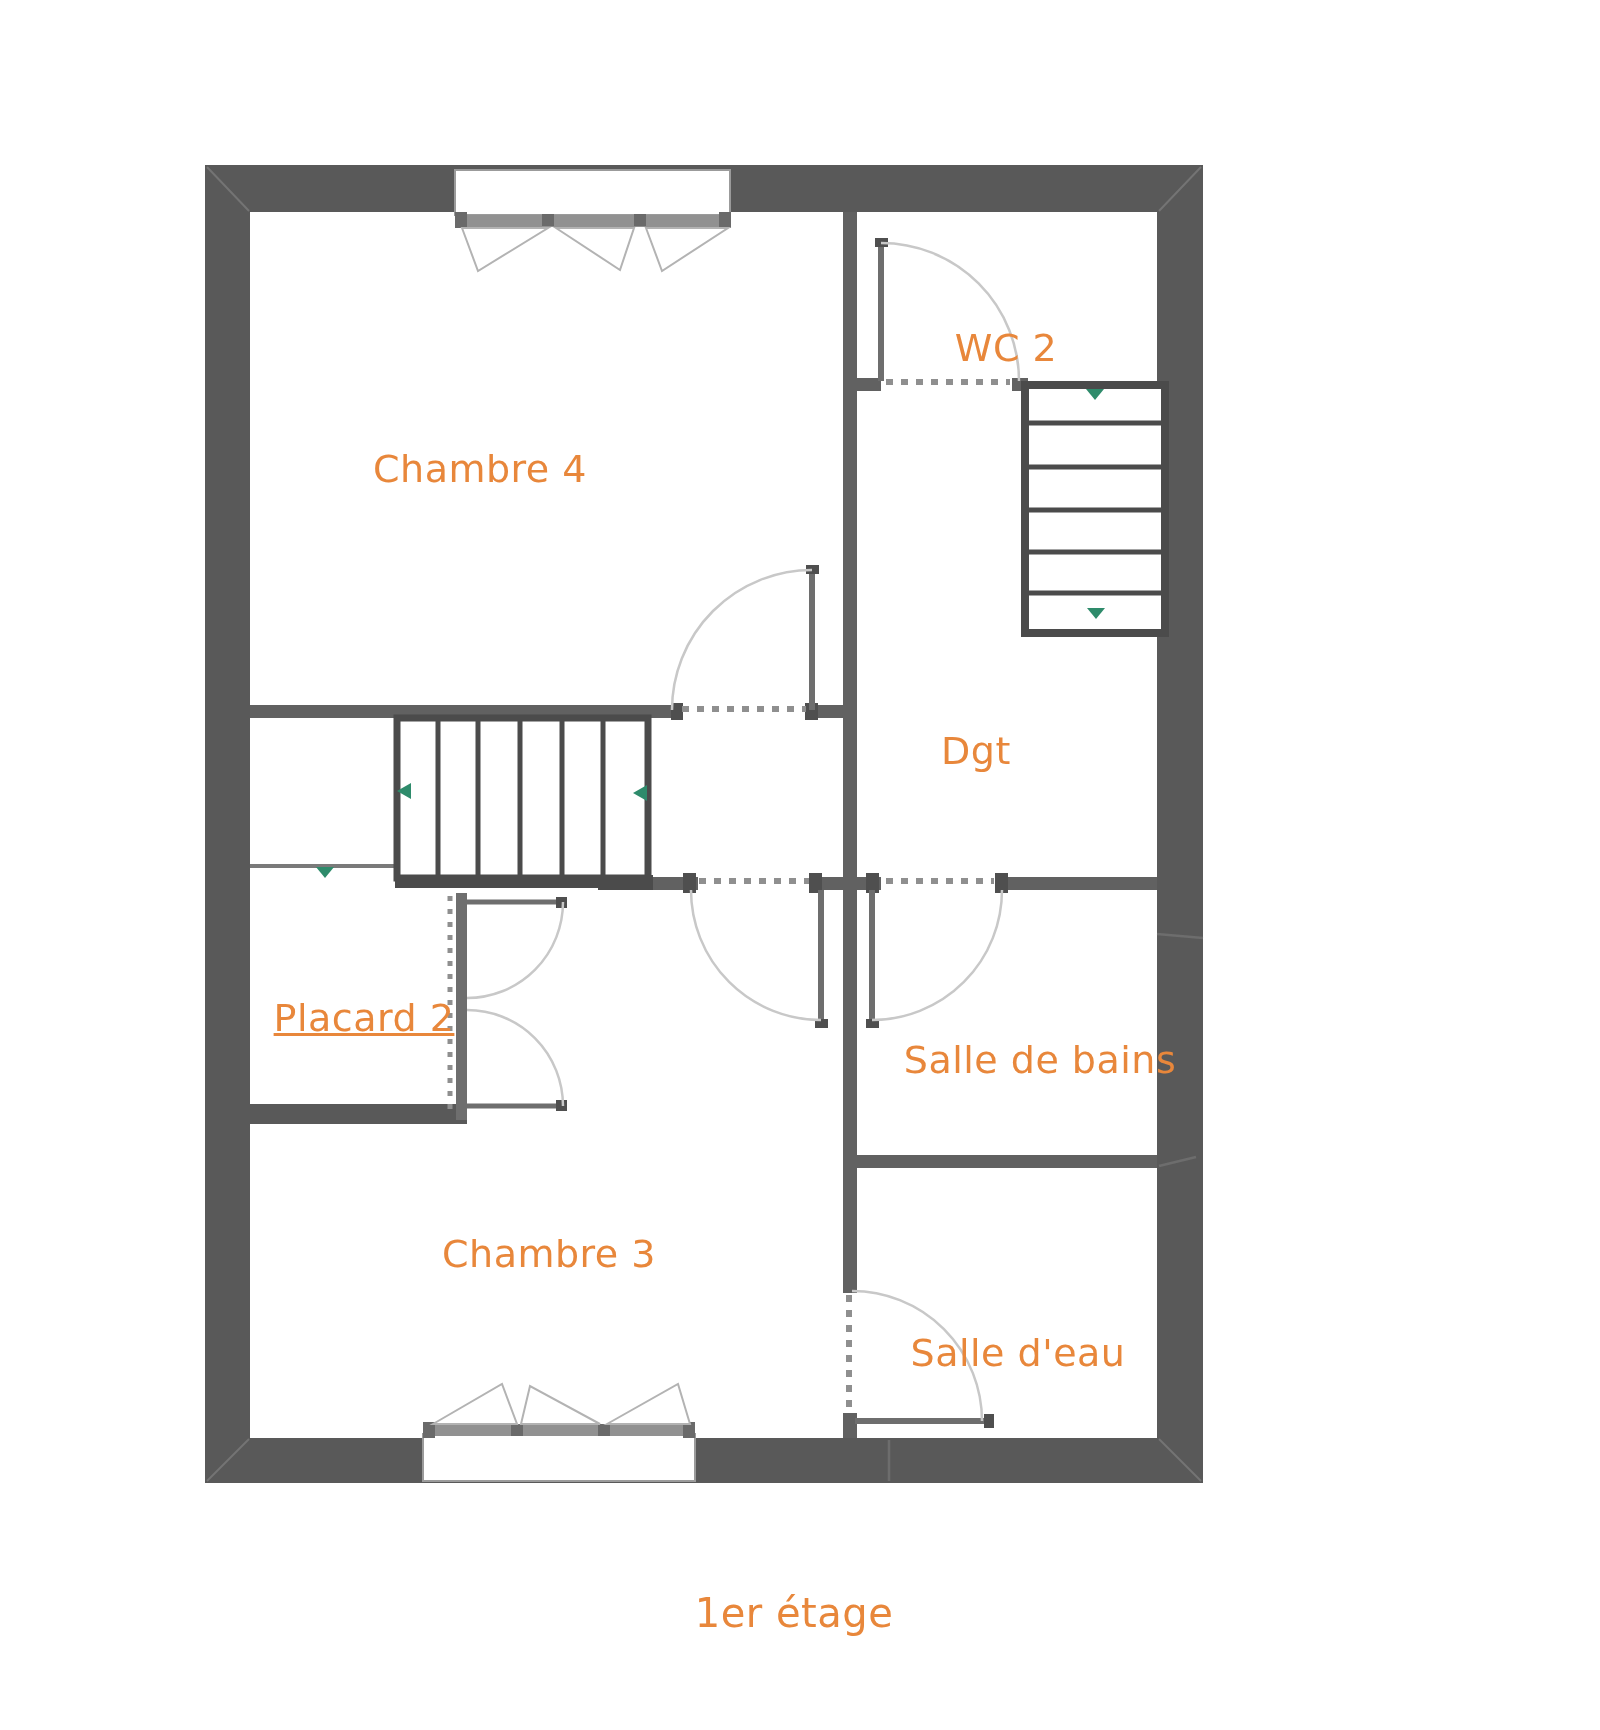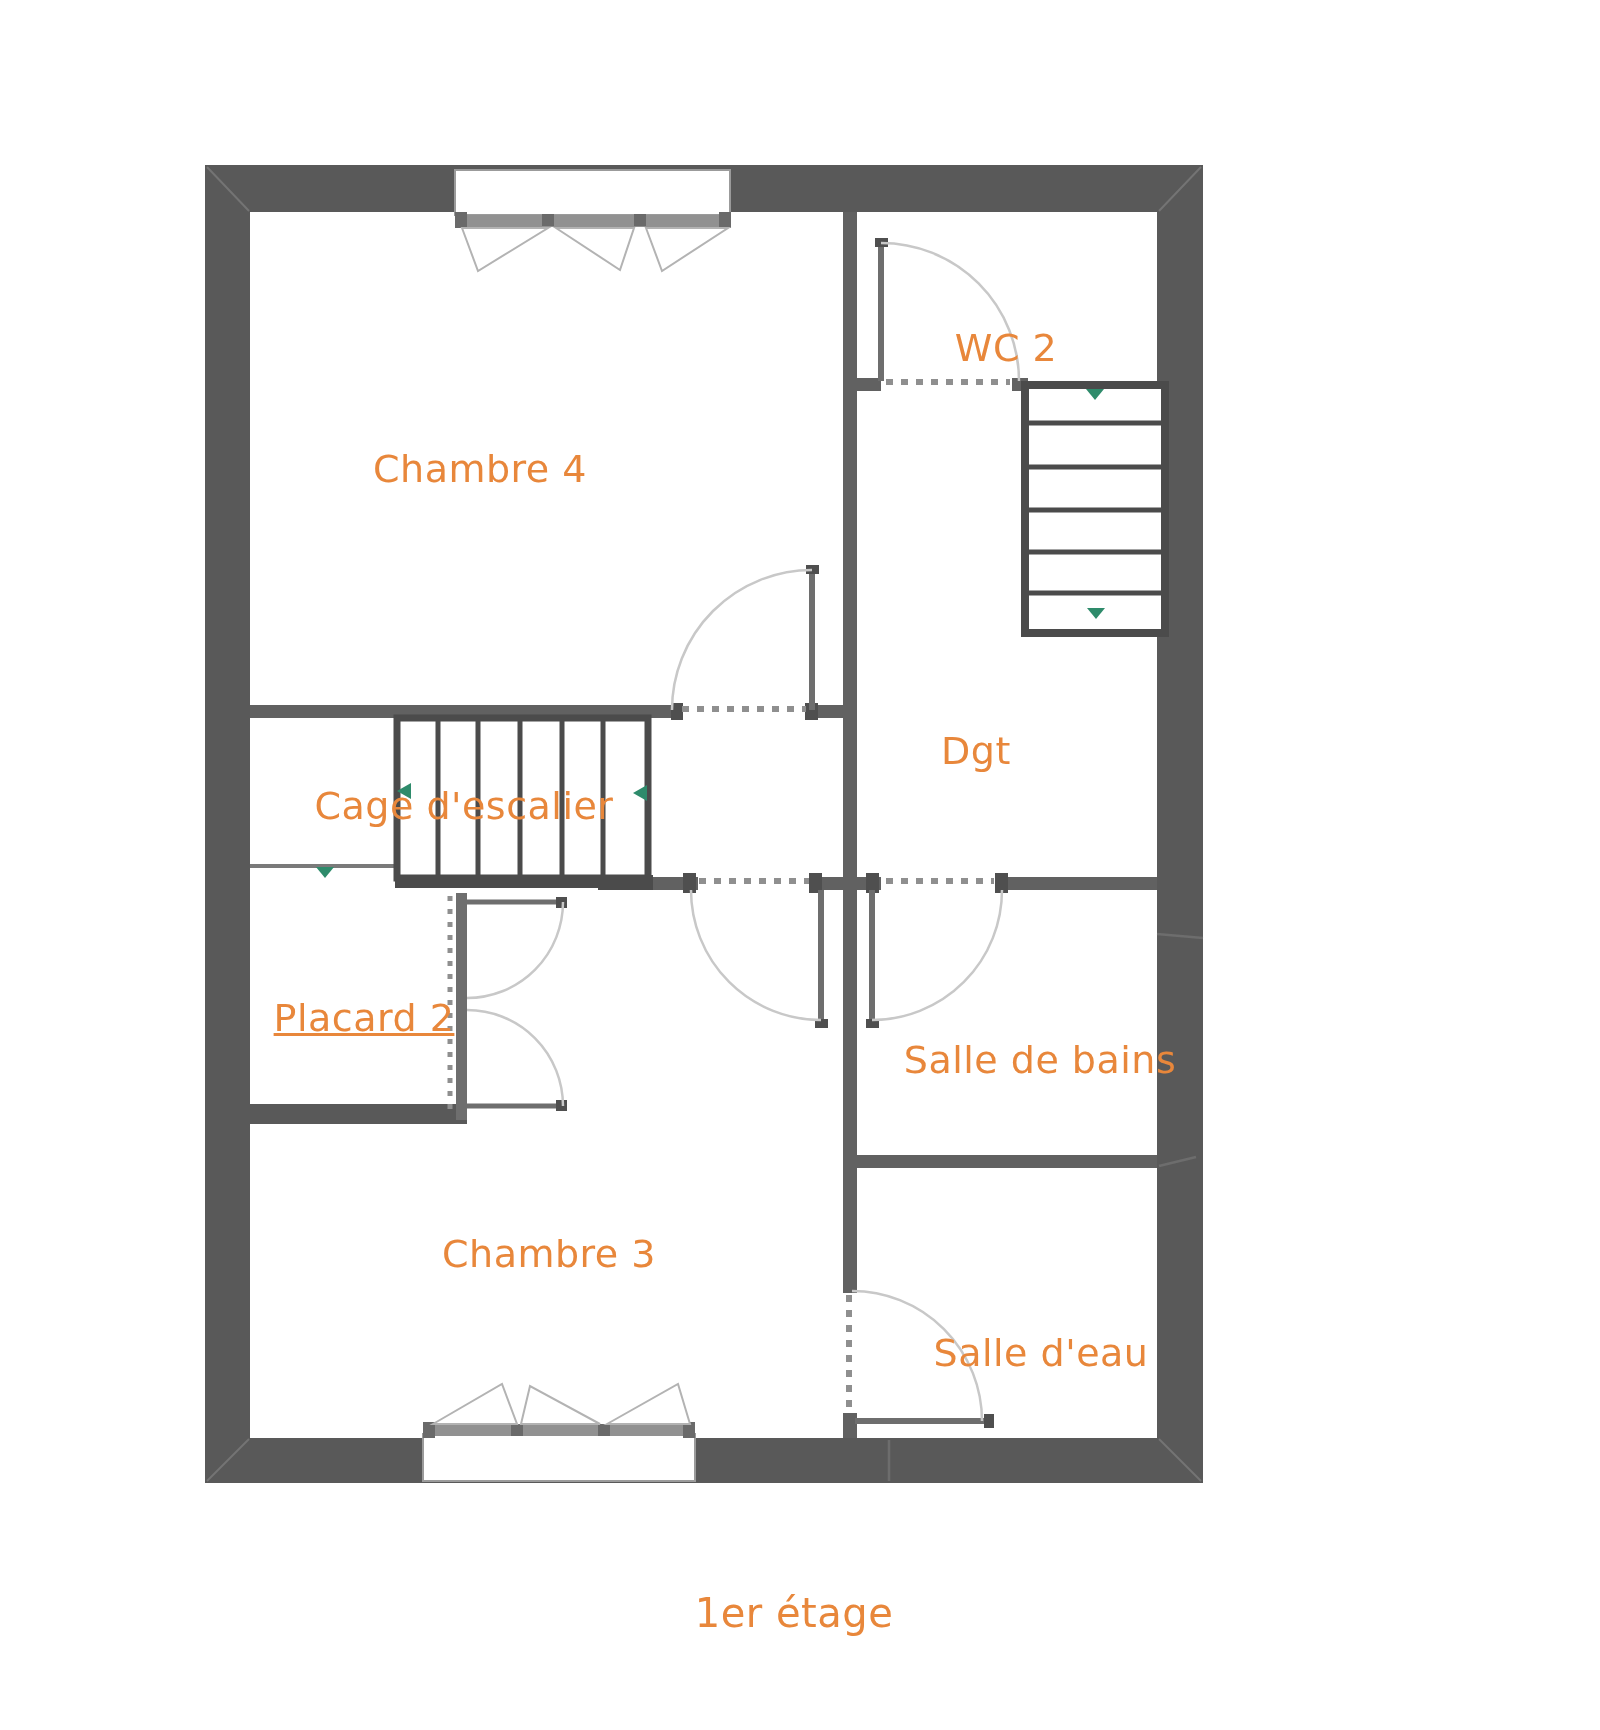--- a/index.html
+++ b/index.html
@@ -8,21 +8,21 @@
   #plan-svg{position:absolute;left:0;top:0;}
   .room-label{position:absolute;transform:translate(-50%,-50%);
               font-size:38px;line-height:1;color:#E8873B;letter-spacing:.5px;white-space:nowrap;}
   #lbl-chambre2{left:480px;top:469px;}
   #lbl-wc2{left:1006px;top:348px;}
   #lbl-dgt{left:976px;top:751px;}
   #lbl-cage{left:464px;top:806px;}
   #lbl-placard2{left:364px;top:1018px;text-decoration:underline;}
   #lbl-sdb{left:1040px;top:1060px;text-align:right;}
   #lbl-chambre3{left:549px;top:1254px;}
-  #lbl-sde{left:1018px;top:1353px;margin-left:23px;}
+  #lbl-sde{left:1018px;top:1353px;}
   #lbl-caption{left:794px;top:1593px;font-size:40px;margin-top:20px;}
 </style>
 </head>
 <body>
 
 <div id="stage">
 
   <svg id="plan-svg" width="1600" height="1730" viewBox="0 0 1600 1730">
 
     <g>
@@ -174,20 +174,19 @@
       <line x1="699" y1="881" x2="809" y2="881"></line>
       <line x1="886" y1="881" x2="994" y2="881"></line>
       <line x1="849" y1="1295" x2="849" y2="1411"></line>
       <line x1="450" y1="896" x2="450" y2="1110" stroke-width="5" stroke-dasharray="5 8"></line>
     </g>
   </svg>
 
   <div class="room-label" id="lbl-chambre2">Chambre 4</div>
   <div class="room-label" id="lbl-wc2">WC 2</div>
   <div class="room-label" id="lbl-dgt">Dgt</div>
-  <div class="room-label" id="lbl-cage">Cage d'escalier</div>
   <div class="room-label" id="lbl-placard2">Placard 2</div>
   <div class="room-label" id="lbl-sdb">Salle de bains</div>
   <div class="room-label" id="lbl-chambre3">Chambre 3</div>
   <div class="room-label" id="lbl-sde">Salle d'eau</div>
   <div class="room-label" id="lbl-caption">1er étage</div>
 
 </div>
 
 </body></html>

